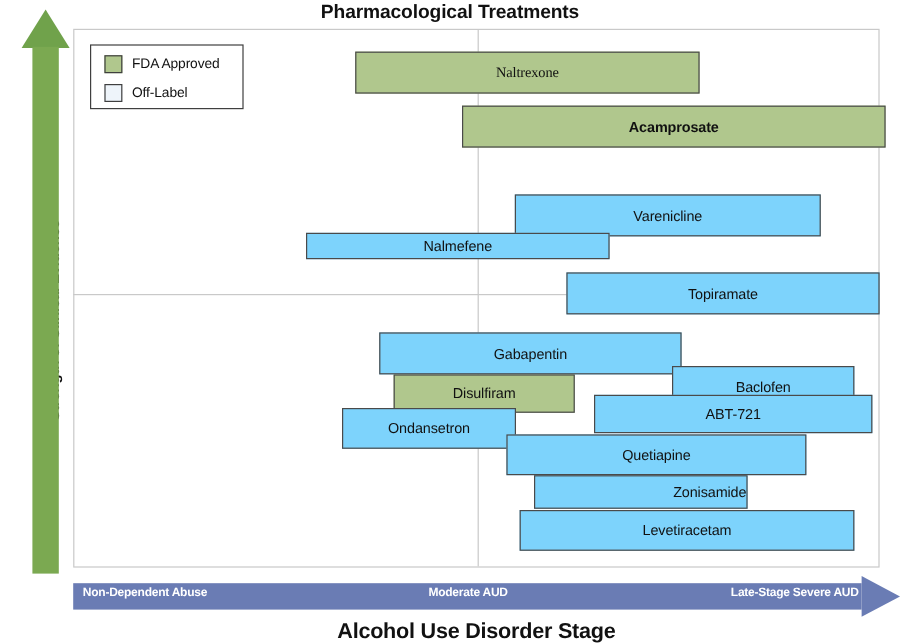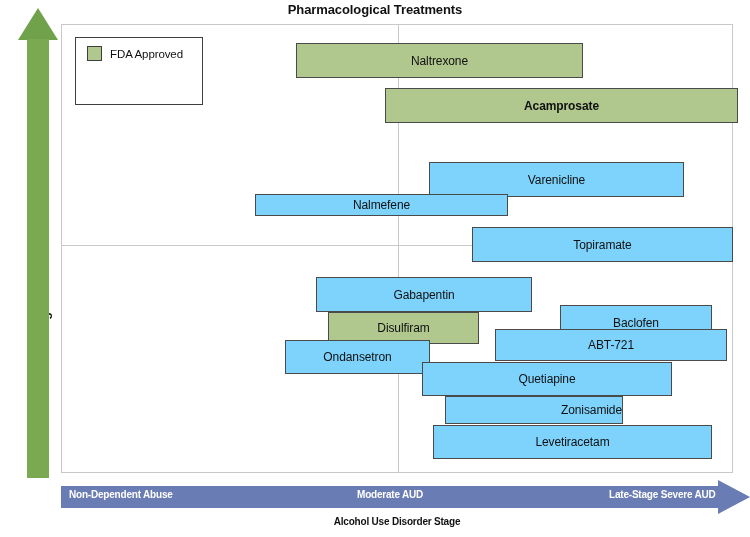--- a/index.html
+++ b/index.html
@@ -20,21 +20,21 @@
     overflow: hidden;
   }
 
   
   .chart-title {
     position: absolute;
     left: 0;
     top: 2px;
     width: 750px;
     text-align: center;
-    font-size: 13px;
+    font-size: 16px;
     font-weight: bold;
     letter-spacing: -0.1px;
     color: #111111;
   }
 
   
   .plot-area {
     position: absolute;
     left: 61px;
     top: 24px;
@@ -118,21 +118,21 @@
     top: 465px;
     transform: rotate(-90deg);
   }
 
   
   .legend {
     position: absolute;
     left: 75px;
     top: 37px;
     width: 128px;
-    height: 68px;
+    height: 54px;
     border: 1.6px solid #3f3f3f;
     background: #ffffff;
     box-sizing: border-box;
     padding: 8px 0 0 11px;
   }
   .legend-row {
     display: flex;
     align-items: center;
     margin-bottom: 9px;
   }
@@ -201,21 +201,21 @@
     color: #ffffff;
     white-space: nowrap;
     letter-spacing: -0.2px;
   }
   .xaxis-label {
     position: absolute;
     left: 61px;
     top: 516px;
     width: 672px;
     text-align: center;
-    font-size: 10px;
+    font-size: 18px;
     font-weight: bold;
     color: #111111;
     letter-spacing: -0.2px;
   }
 </style>
 </head>
 <body>
 
 <div id="figure">
 
@@ -232,39 +232,43 @@
 
   <div class="plot-area"></div>
   <div class="divider-h"></div>
   <div class="divider-v"></div>
 
   <div class="legend">
     <div class="legend-row">
       <span class="legend-swatch approved"></span>
       <span class="legend-text">FDA Approved</span>
     </div>
+    <div class="legend-row">
+      <span class="legend-swatch offlabel"></span>
+      <span class="legend-text">Off-Label</span>
+    </div>
   </div>
 
   <div id="bars-layer">
-      <div class="bar approved" style="left: 296px; top: 43px; width: 287px; height: 35px;">
+      <div class="bar approved" style="left: 296px; top: 43px; width: 287px; height: 35px; font-family: Liberation Serif, serif;">
         <span>Naltrexone</span>
       </div>
       <div class="bar approved" style="left: 385px; top: 88px; width: 353px; height: 35px; font-weight: bold;">
         <span>Acamprosate</span>
       </div>
       <div class="bar offlabel" style="left: 429px; top: 162px; width: 255px; height: 35px;">
         <span>Varenicline</span>
       </div>
       <div class="bar offlabel" style="left: 255px; top: 194px; width: 253px; height: 22px;">
         <span>Nalmefene</span>
       </div>
       <div class="bar offlabel" style="left: 472px; top: 227px; width: 261px; height: 35px;">
         <span>Topiramate</span>
       </div>
-      <div class="bar offlabel" style="left: 316px; top: 277px; width: 216px; height: 35px;">
+      <div class="bar offlabel" style="left: 316px; top: 277px; width: 252px; height: 35px;">
         <span>Gabapentin</span>
       </div>
       <div class="bar offlabel" style="left: 560px; top: 305px; width: 152px; height: 35px;">
         <span>Baclofen</span>
       </div>
       <div class="bar approved" style="left: 328px; top: 312px; width: 151px; height: 32px;">
         <span>Disulfiram</span>
       </div>
       <div class="bar offlabel" style="left: 495px; top: 329px; width: 232px; height: 32px;">
         <span>ABT-721</span>

